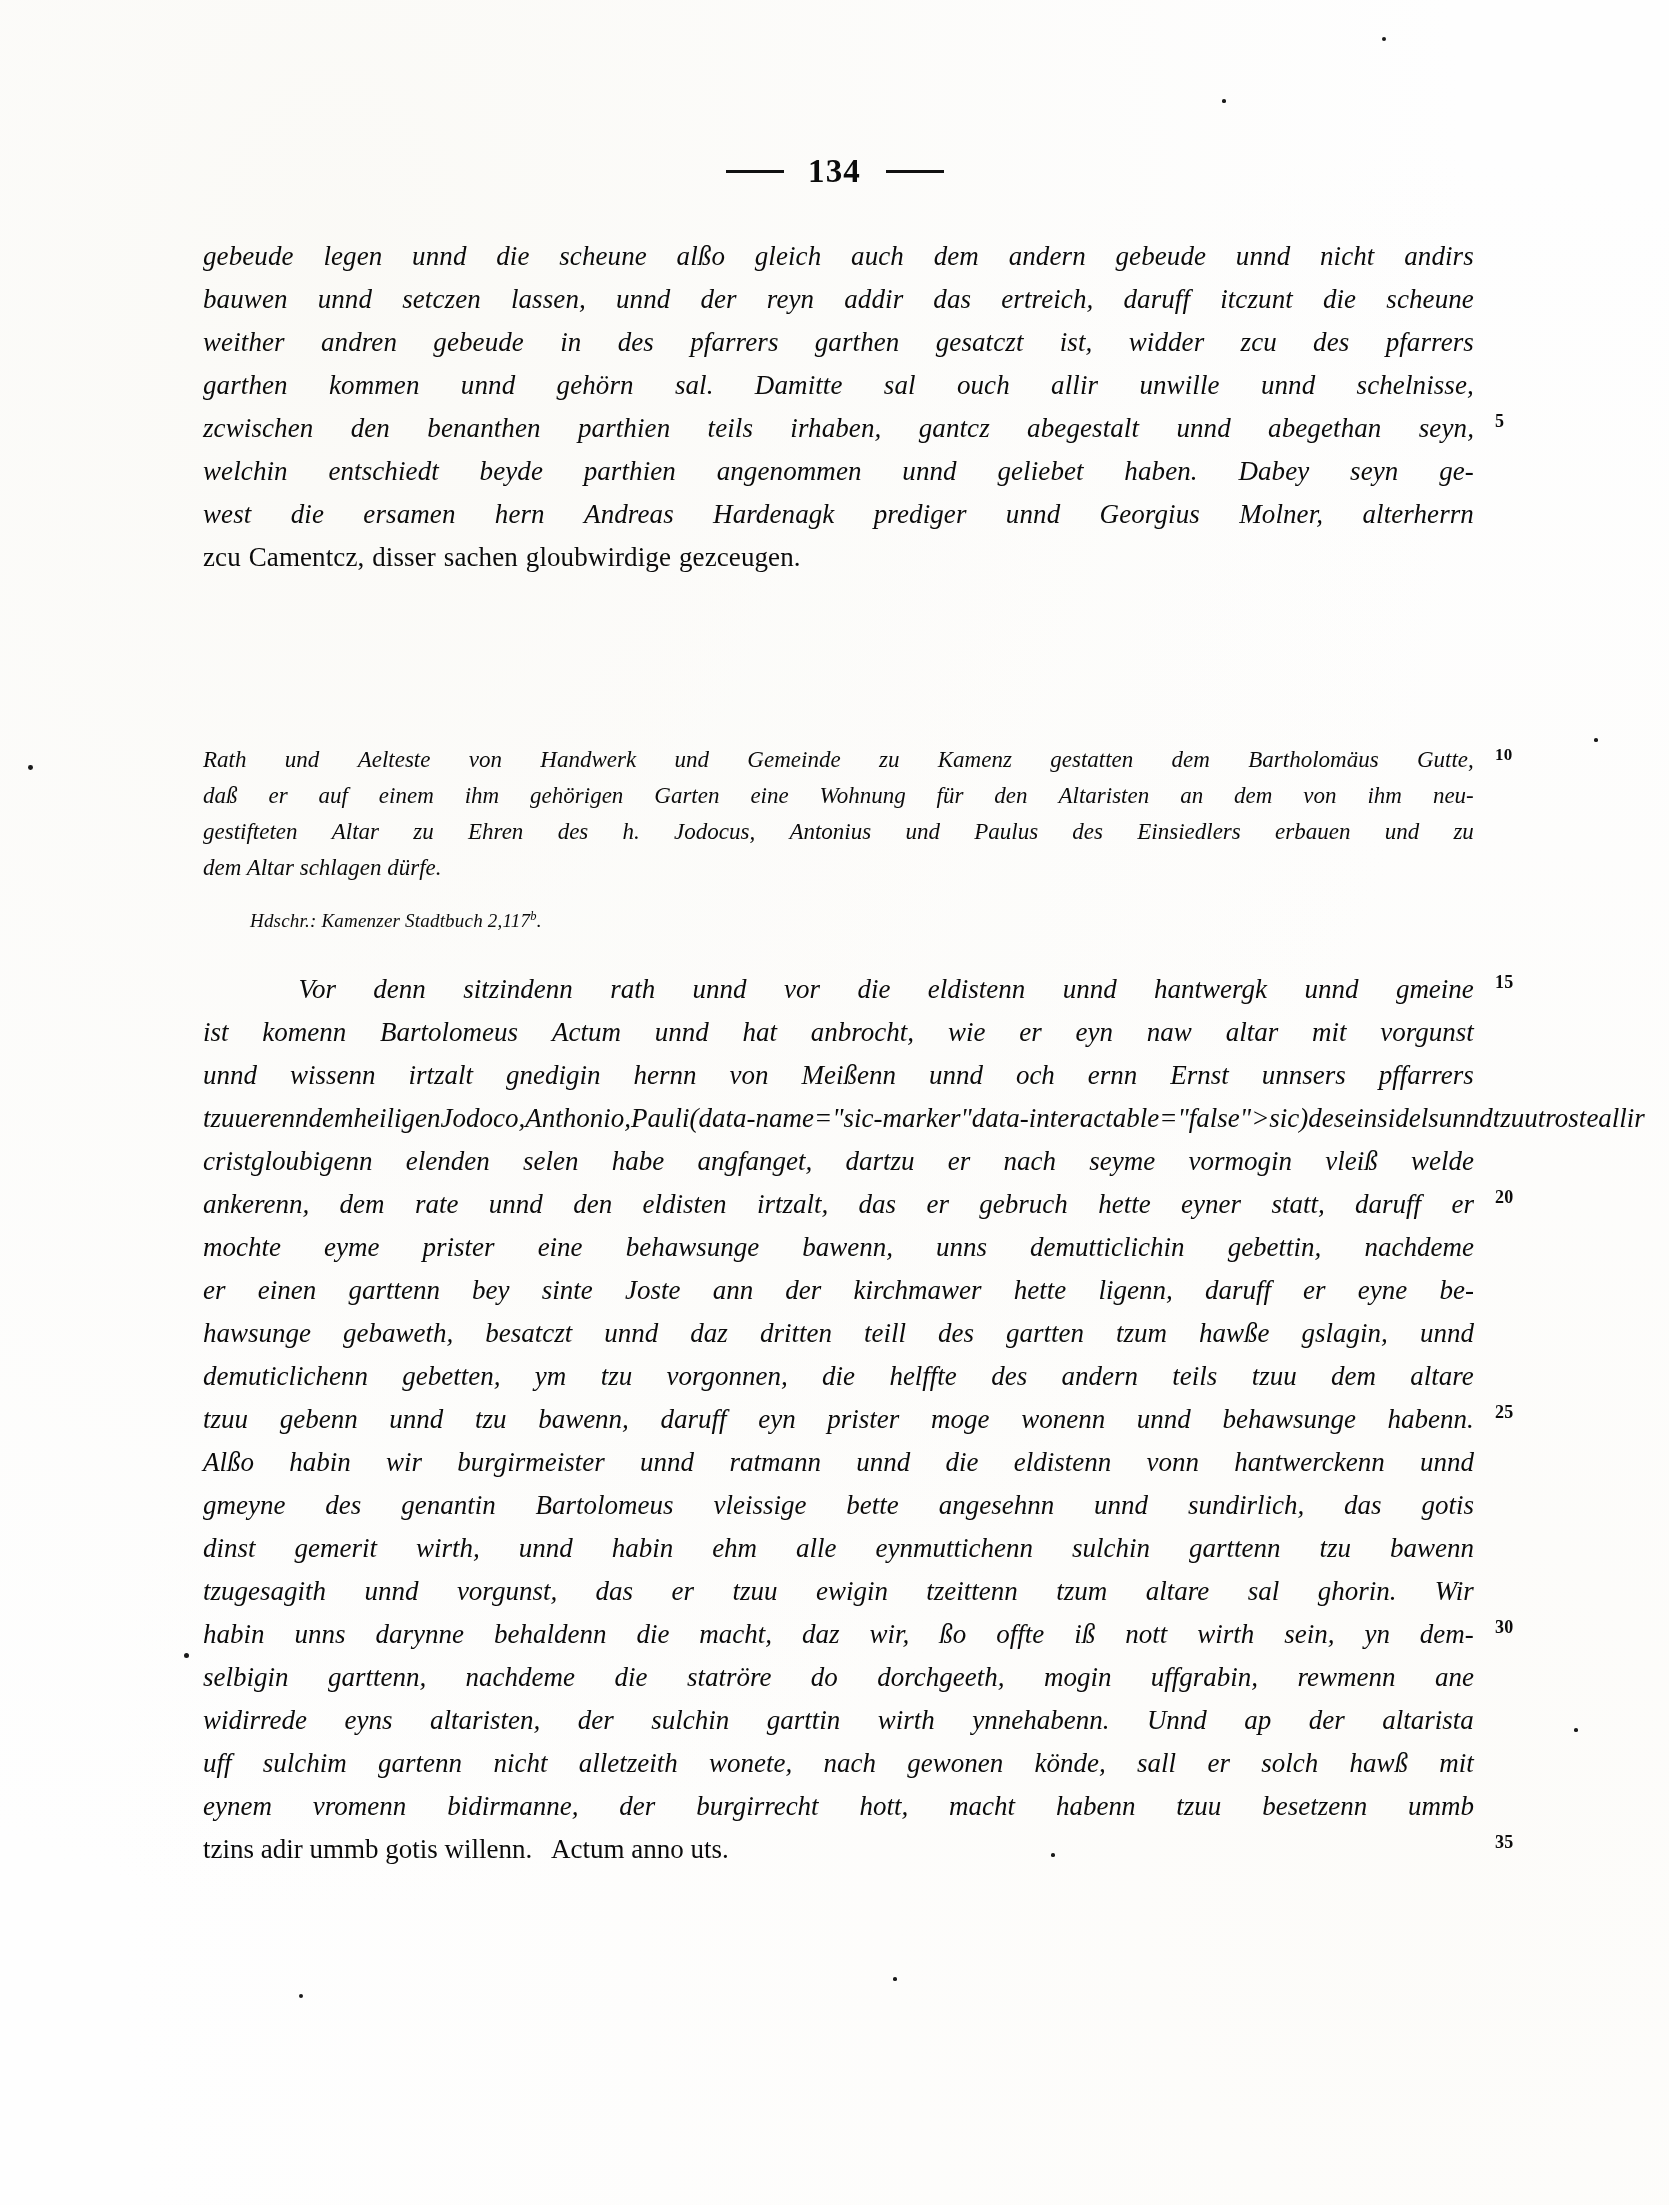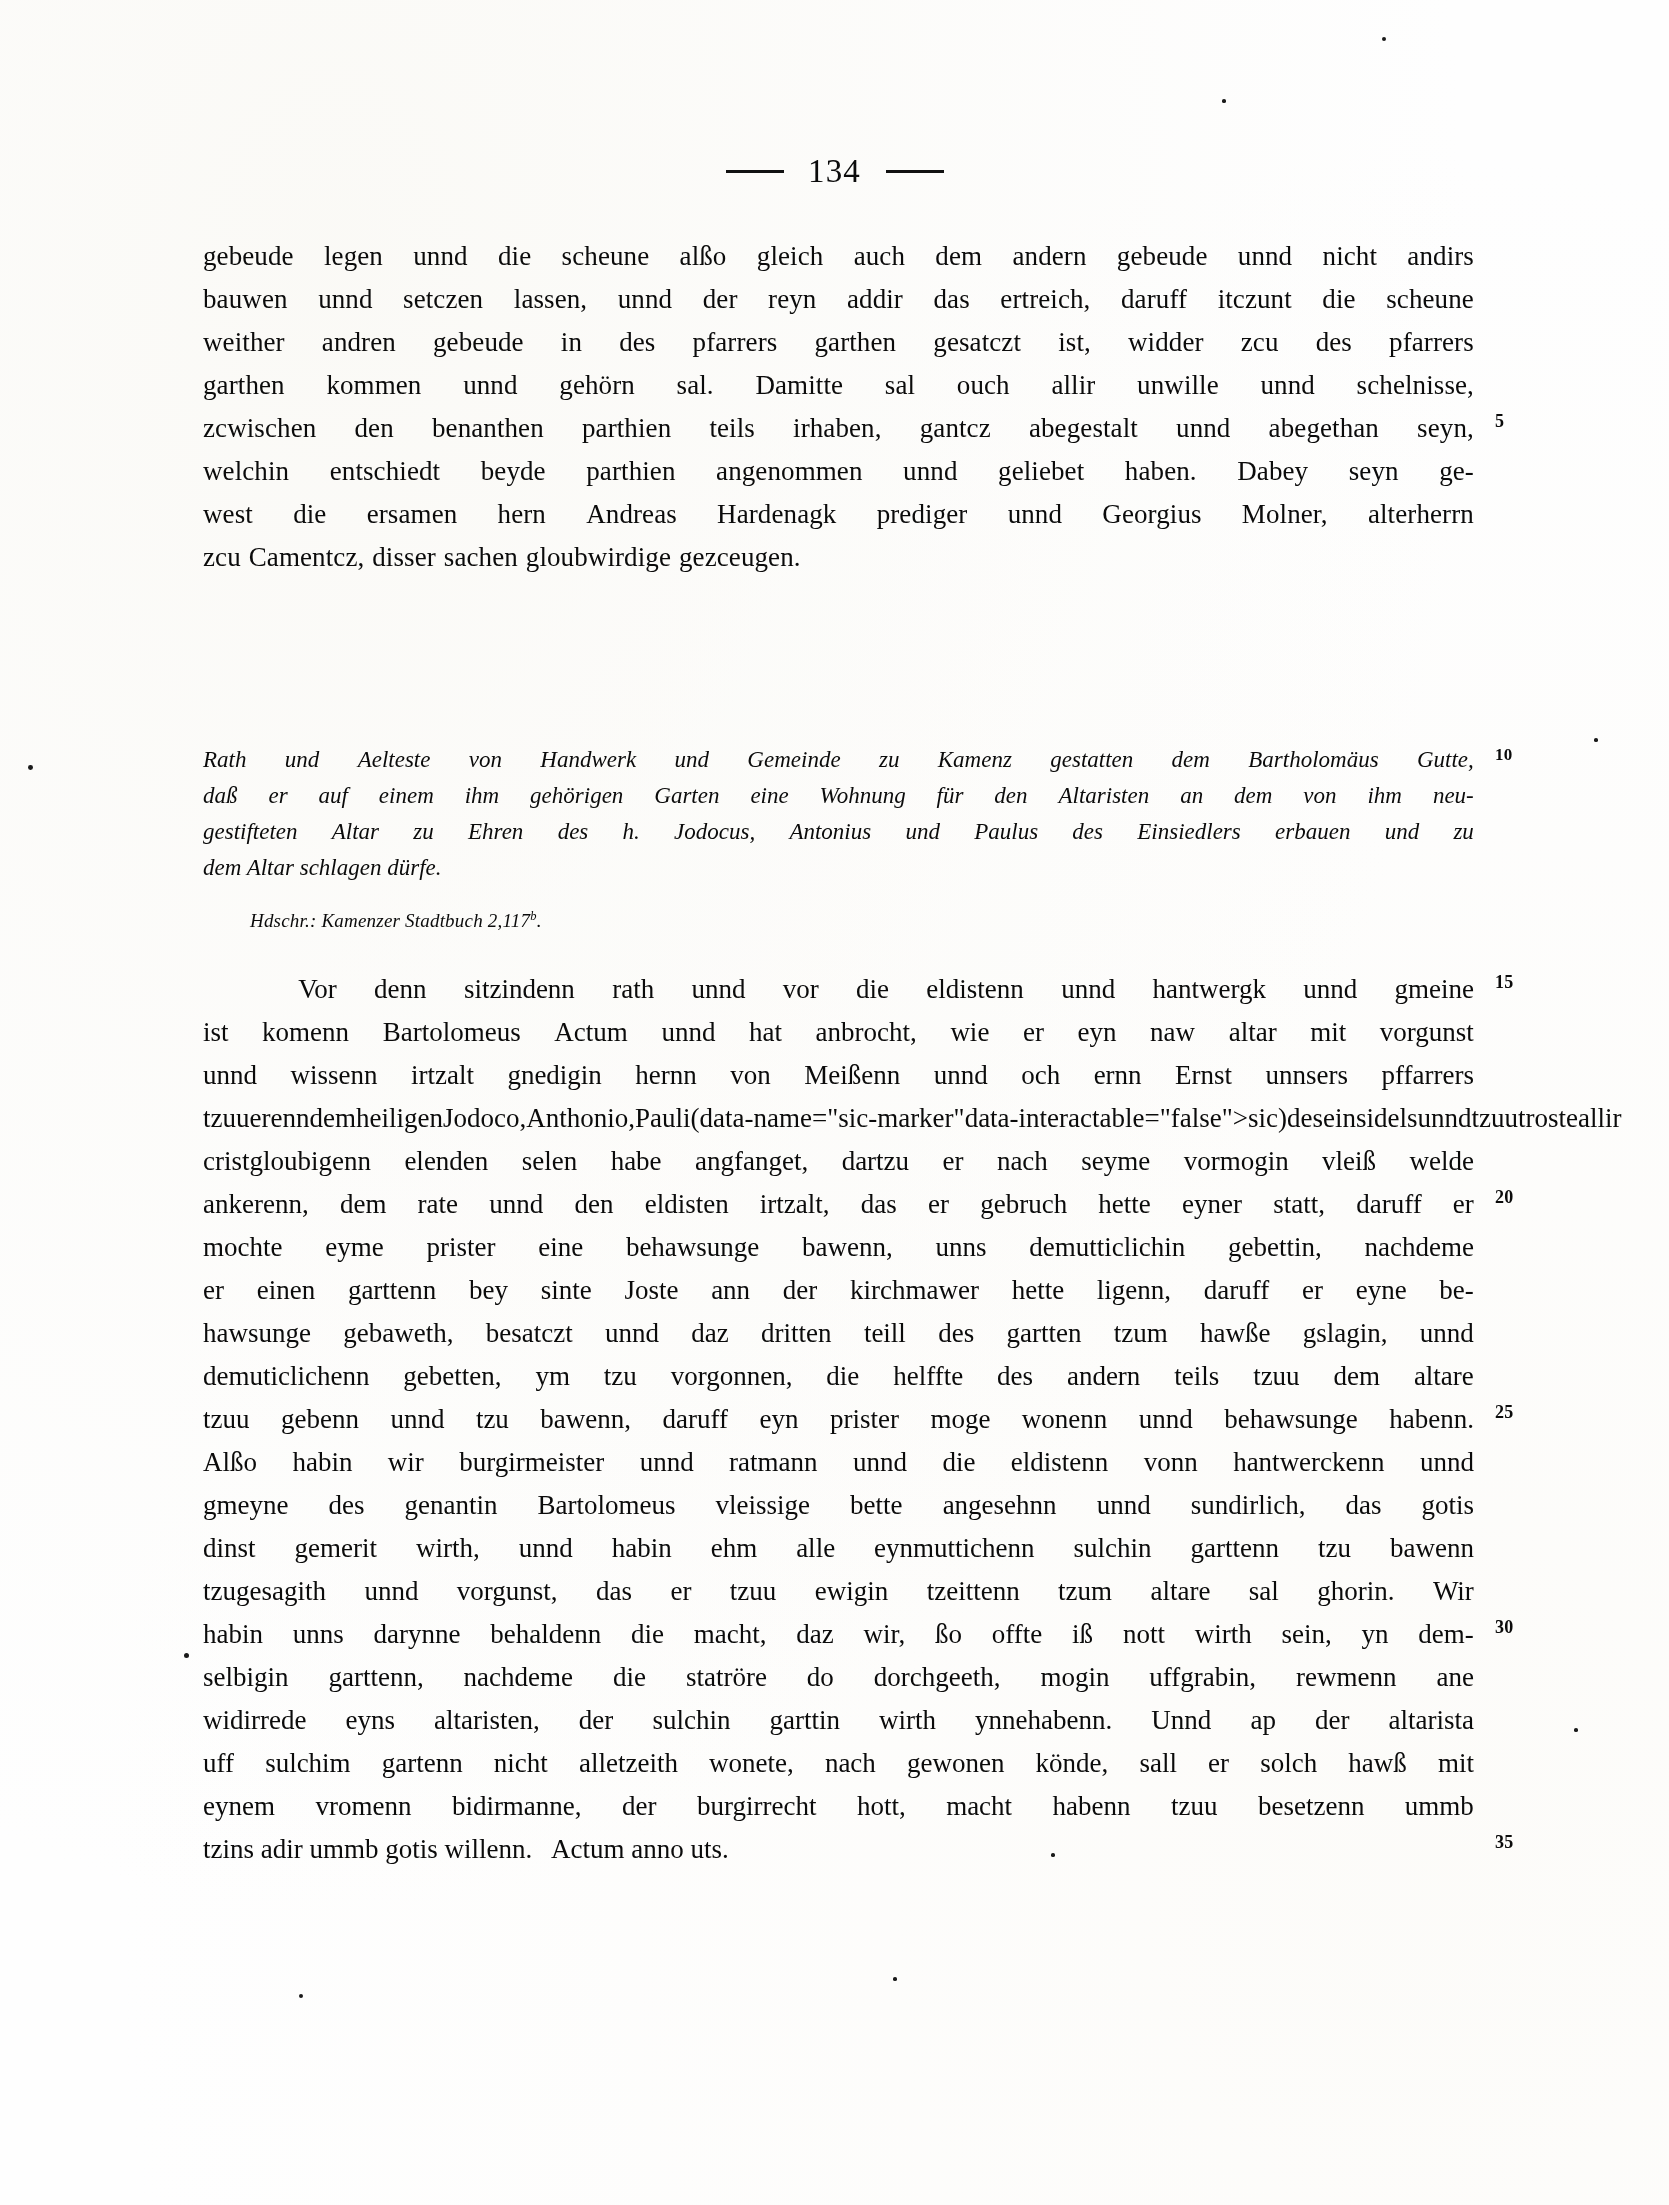--- a/index.html
+++ b/index.html
@@ -47,21 +47,21 @@
     gap: 24.6px;
   }
   .runhead .rule {
     display: inline-block;
     width: 58px;
     height: 2.1px;
     background: #111;
   }
   .runhead .folio {
     font-size: 33px;
-    font-weight: 400;
+    font-weight: 700;
     letter-spacing: 1.1px;
     line-height: 1;
     font-family: "Liberation Serif", "DejaVu Serif", serif;
   }
 
   
   .col {
     position: absolute;
     left: 203px;
     width: 1271px;
@@ -86,20 +86,21 @@
   }
   .tline .txt {
     display: inline-block;
     white-space: pre;
   }
   
   .tline.just .txt {
     display: flex;
     width: 1271px;
     justify-content: space-between;
+    font-style: italic;
   }
   .tline.just .txt > span { white-space: pre; }
 
   .lnum {
     position: absolute;
     left: 1292px;
     font-size: 18px;
     font-weight: 700;
     letter-spacing: 0.3px;
     bottom: 7.5px;

